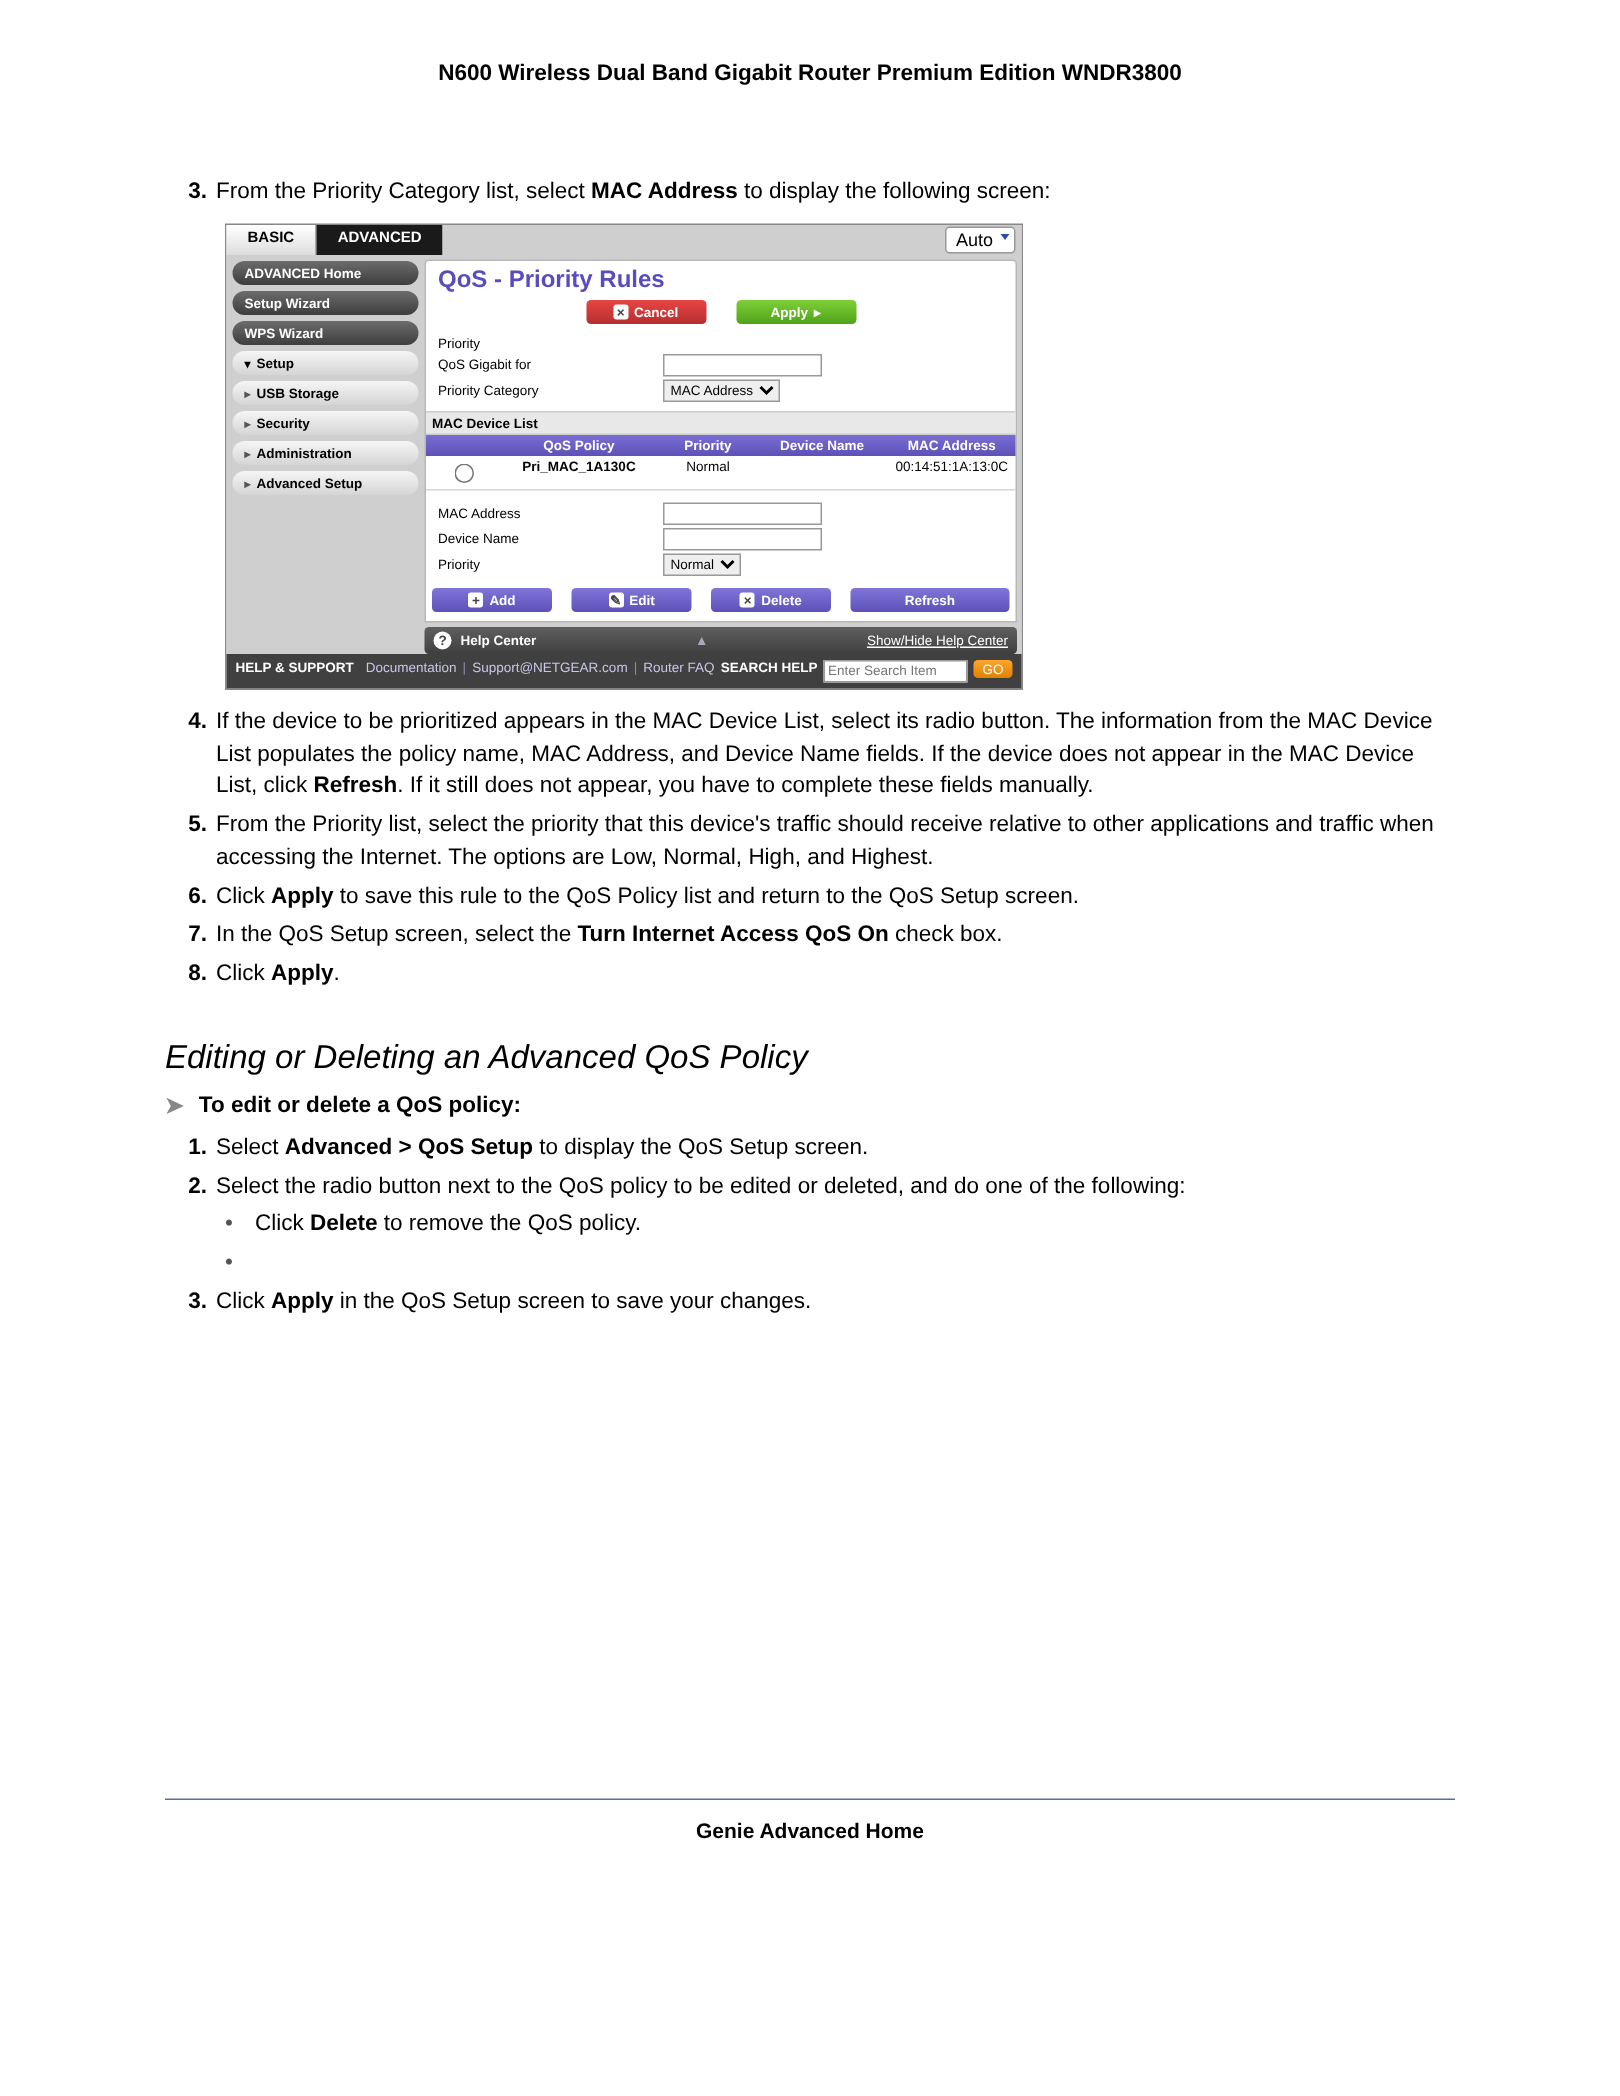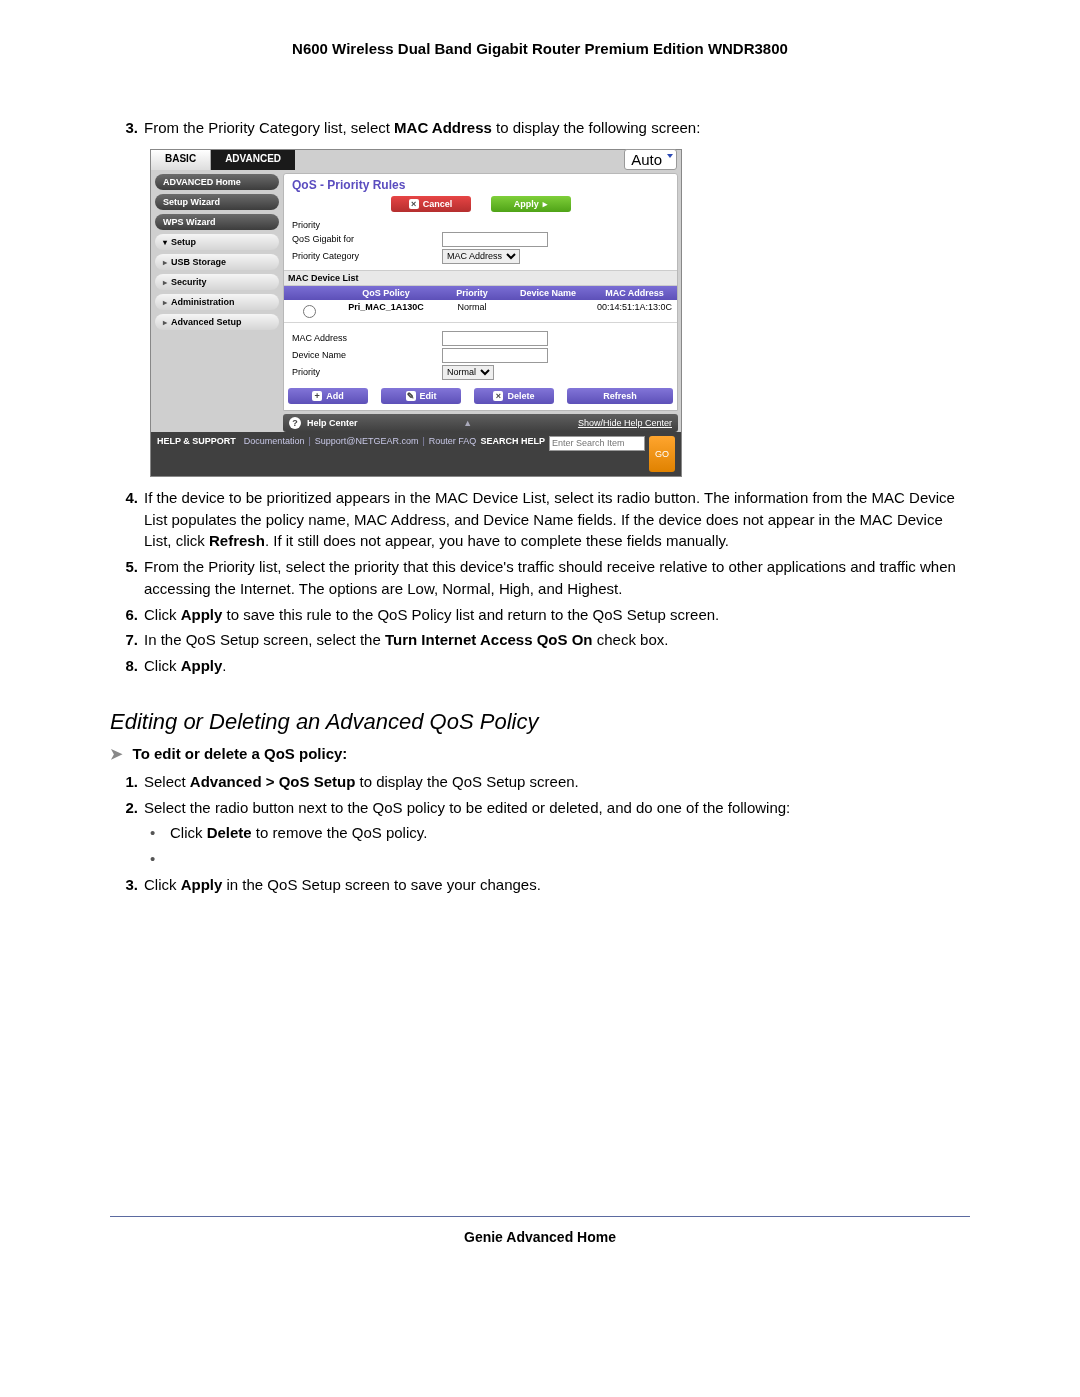--- a/index.html
+++ b/index.html
@@ -110,21 +110,21 @@
     background: #1a1a1a;
     color: #fff;
   }
   .shot .tabs-spacer { flex: 1; background: #cfcfcf; }
   .shot .auto-pill {
     align-self: center;
     margin-right: 4px;
     background: #fff;
     border: 1px solid #999;
     border-radius: 3px;
-    font-size: 15px;
+    font-size: 12px;
     padding: 1px 14px 1px 6px;
     position: relative;
   }
   .shot .auto-pill::after {
     content: "";
     position: absolute;
     right: 3px; top: 4px;
     width: 0; height: 0;
     border-left: 3px solid transparent;
     border-right: 3px solid transparent;
@@ -187,21 +187,21 @@
     background: #fff;
     border: 1px solid #b8b8b8;
     border-radius: 3px 3px 0 0;
     margin: 3px 3px 0 0;
     padding: 4px 8px 6px 8px;
     position: relative;
   }
   .main-title {
     color: #5a4cbf;
     font-weight: bold;
-    font-size: 12px;
+    font-size: 16px;
     margin-bottom: 4px;
   }
   .btn-row {
     display: flex;
     justify-content: center;
     gap: 20px;
     margin: 4px 0 8px 0;
   }
   .btn {
     display: inline-flex;
@@ -345,21 +345,21 @@
     height: 13px;
     width: 90px;
     border: 1px solid #999;
     padding: 0 2px;
   }
   .support-bar .go {
     background: linear-gradient(#ffa52e,#e08200);
     color: #fff;
     font-weight: normal;
     border-radius: 3px;
-    padding: 13px 6px;
+    padding: 1px 6px;
     margin-left: 4px;
     cursor: pointer;
   }
   b { font-weight: bold; }
 </style>
 </head>
 <body>
 
 <div class="page">
   <div class="doc-header">N600 Wireless Dual Band Gigabit Router Premium Edition WNDR3800</div>

